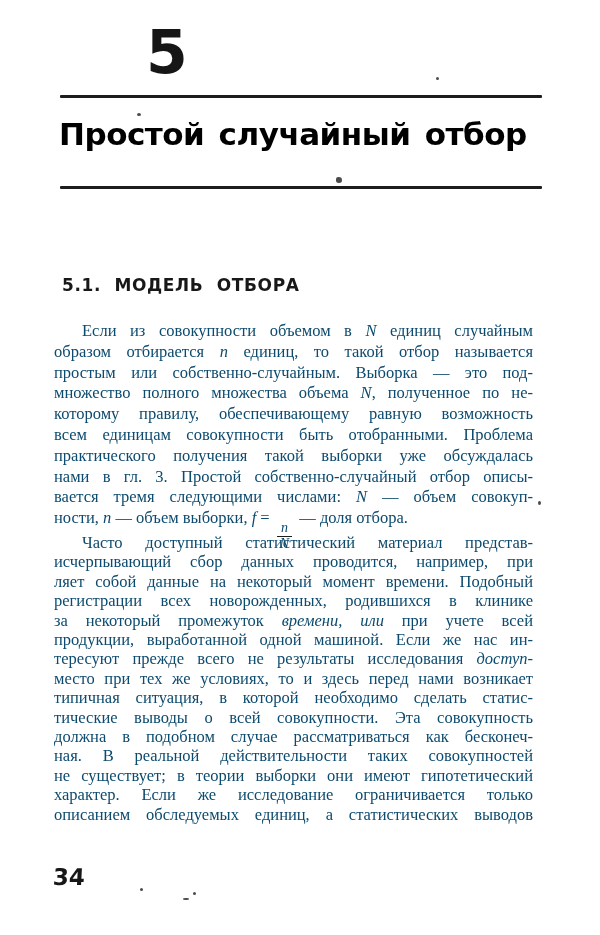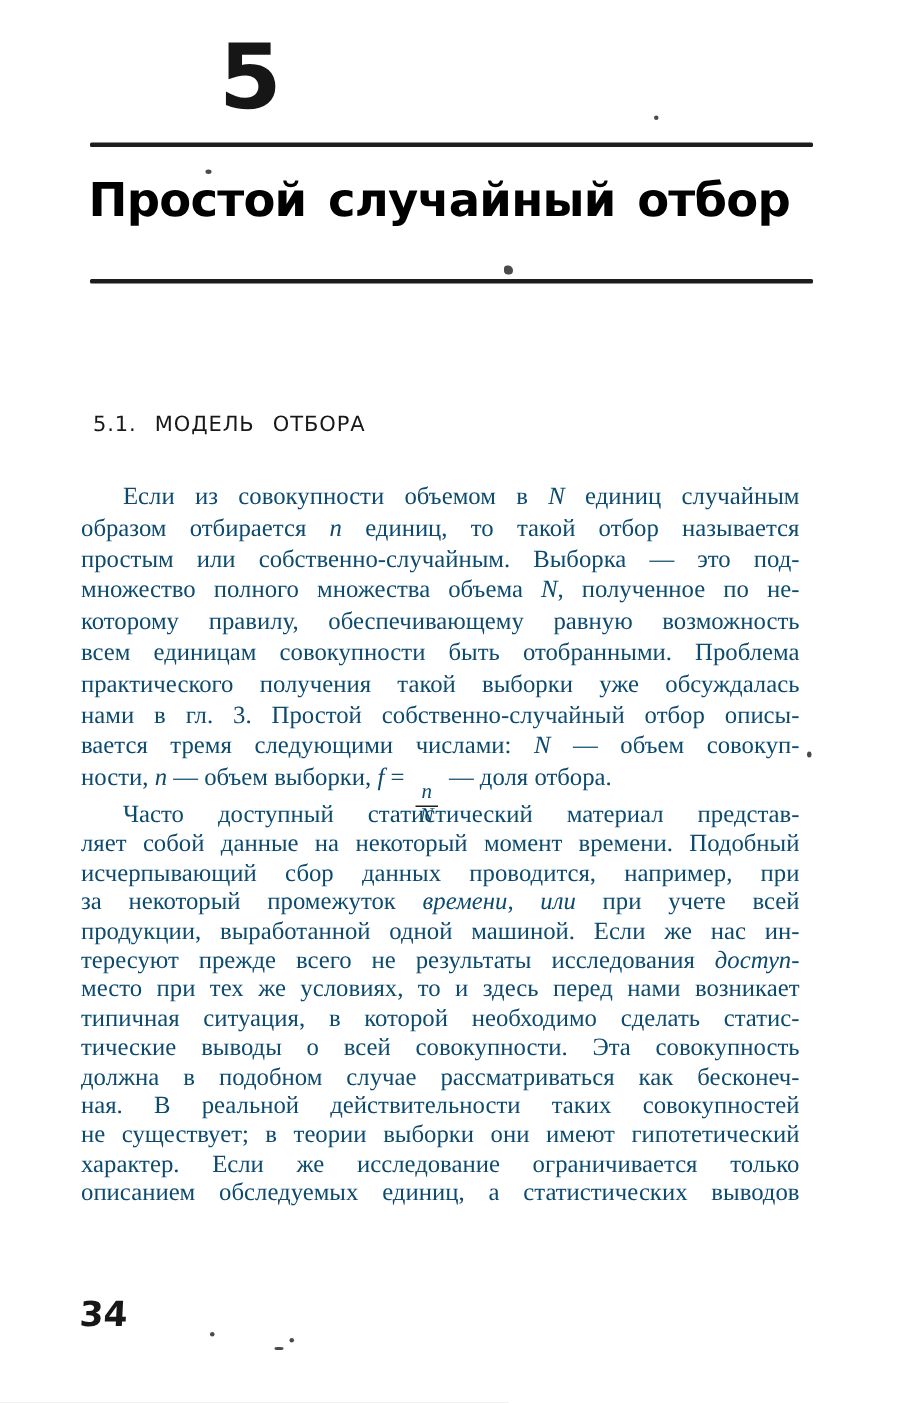--- a/index.html
+++ b/index.html
@@ -52,22 +52,22 @@
     color: #000000;
     white-space: nowrap;
   }
 
   
   .section-heading {
     position: absolute;
     left: 62px;
     top: 275px;
     font-family: "DejaVu Sans", sans-serif;
-    font-weight: normal;
-    font-size: 14px;
+    font-weight: bold;
+    font-size: 17px;
     letter-spacing: 0.6px;
     word-spacing: 7px;
     color: #181818;
     white-space: nowrap;
   }
 
   
   .body-para {
     position: absolute;
     left: 54px;
@@ -153,22 +153,23 @@
       <div class="line"><span>нами в гл. 3. Простой собственно-случайный отбор описы-</span></div>
       <div class="line"><span>вается тремя следующими числами: </span><span class="it">N</span><span> — объем совокуп-</span></div>
       <div class="line last"><span>ности,  </span><span class="it">n</span><span> — объем выборки, </span><span class="it">f</span><span> = </span><span class="frac">
           <span class="num">n</span>
           <span class="den">N</span>
         </span><span> — доля отбора.</span></div>
     </div>
 
   <div class="body-para para-2">
       <div class="line indent"><span>Часто доступный статистический материал представ-</span></div>
+      <div class="line"><span>исчерпывающий сбор данных проводится, например, при</span></div>
       <div class="line"><span>ляет собой данные на некоторый момент времени. Подобный</span></div>
-      <div class="line"><span>исчерпывающий сбор данных проводится, например, при</span></div>
+      <div class="line"><span>регистрации всех новорожденных, родившихся в клинике</span></div>
       <div class="line"><span>за некоторый промежуток </span><span class="it">времени, или</span><span> при учете всей</span></div>
       <div class="line"><span>продукции, выработанной одной машиной. Если же нас ин-</span></div>
       <div class="line"><span>тересуют прежде всего не результаты исследования </span><span class="it">доступ-</span></div>
       <div class="line"><span>место при тех же условиях, то и здесь перед нами возникает</span></div>
       <div class="line"><span>типичная ситуация, в которой необходимо сделать статис-</span></div>
       <div class="line"><span>тические выводы о всей совокупности. Эта совокупность</span></div>
       <div class="line"><span>должна в подобном случае рассматриваться как бесконеч-</span></div>
       <div class="line"><span>ная. В реальной действительности таких совокупностей</span></div>
       <div class="line"><span>не существует; в теории выборки они имеют гипотетический</span></div>
       <div class="line"><span>характер. Если же исследование ограничивается только</span></div>

